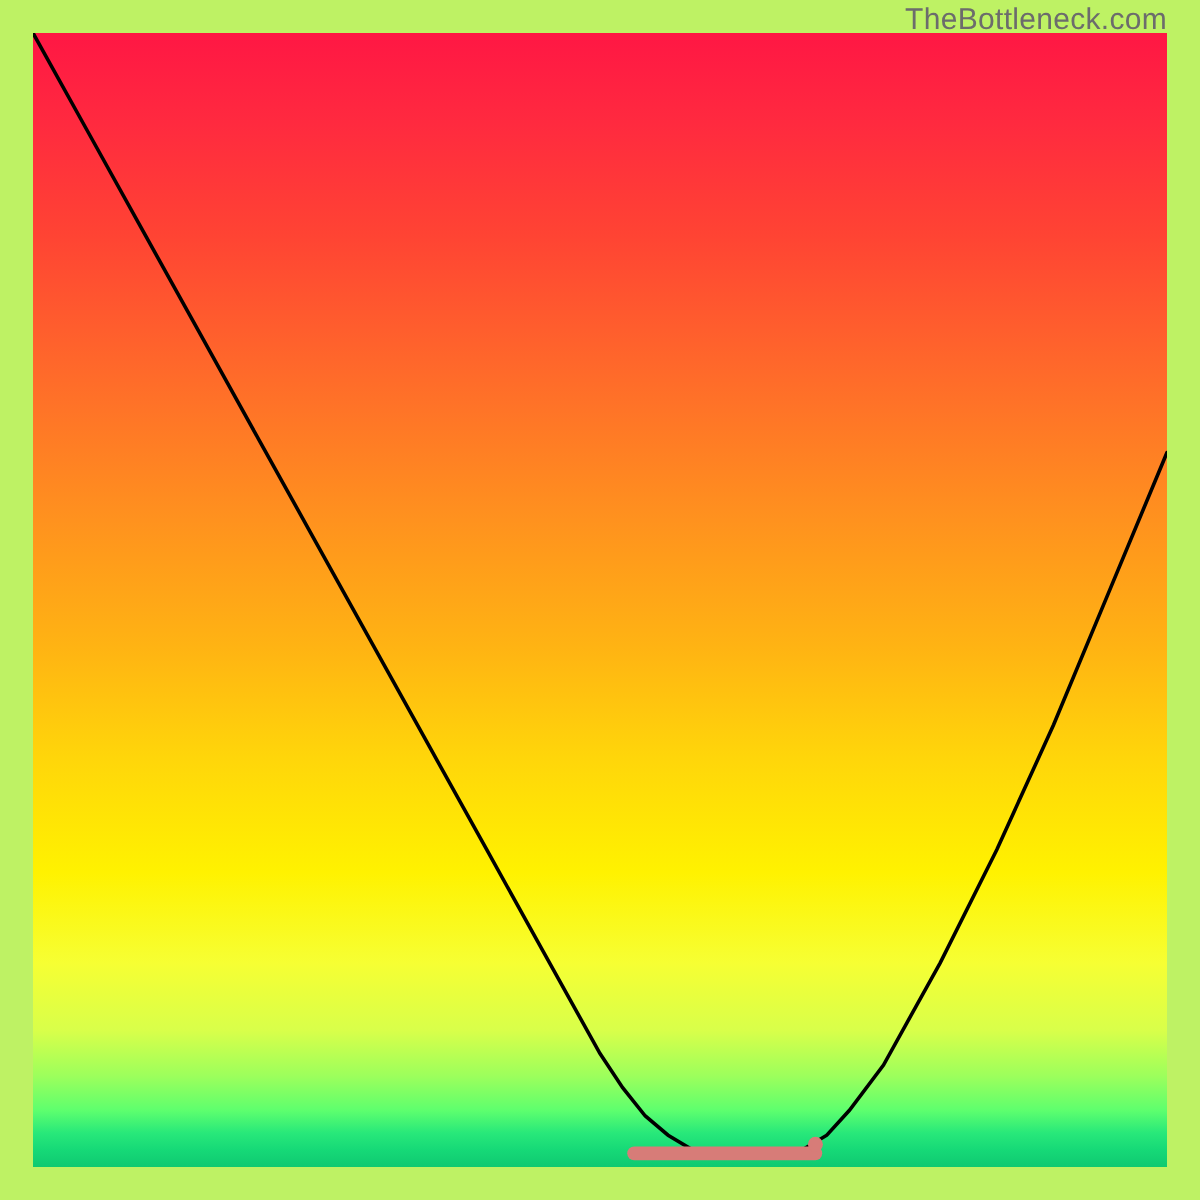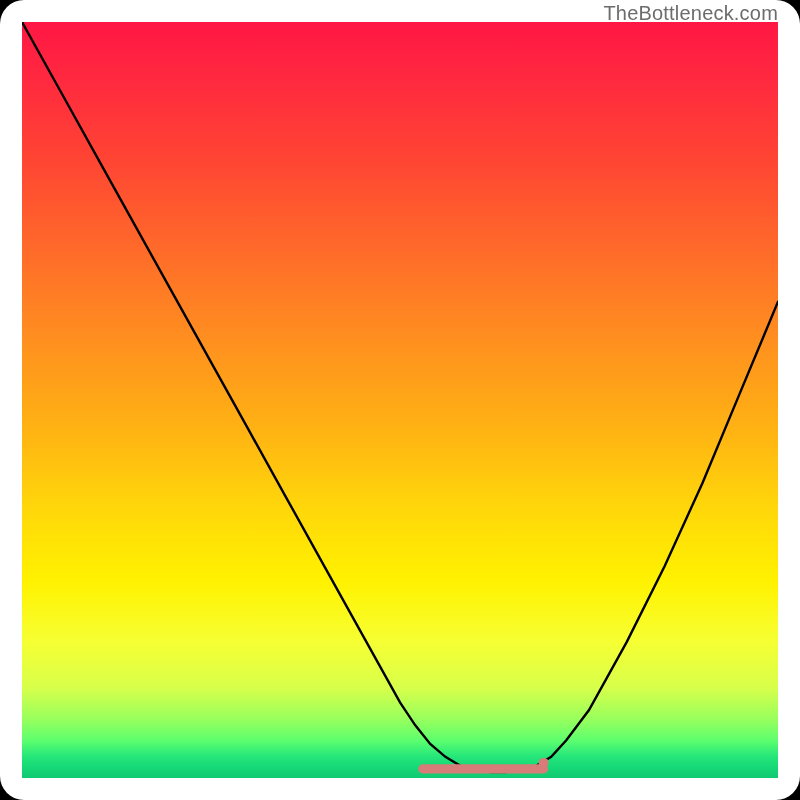--- a/index.html
+++ b/index.html
@@ -8,22 +8,21 @@
     width: 800px;
     height: 800px;
     background: #000;
     overflow: hidden;
     font-family: Arial, Helvetica, sans-serif;
   }
   .stage {
     position: relative;
     width: 800px;
     height: 800px;
-    background: #ffffff;
-    border-radius: 24px;
+    background: #bef264;
   }
   .plot {
     position: absolute;
     left: 22px;
     top: 22px;
     width: 756px;
     height: 756px;
     overflow: hidden;
   }
   .gradient {

